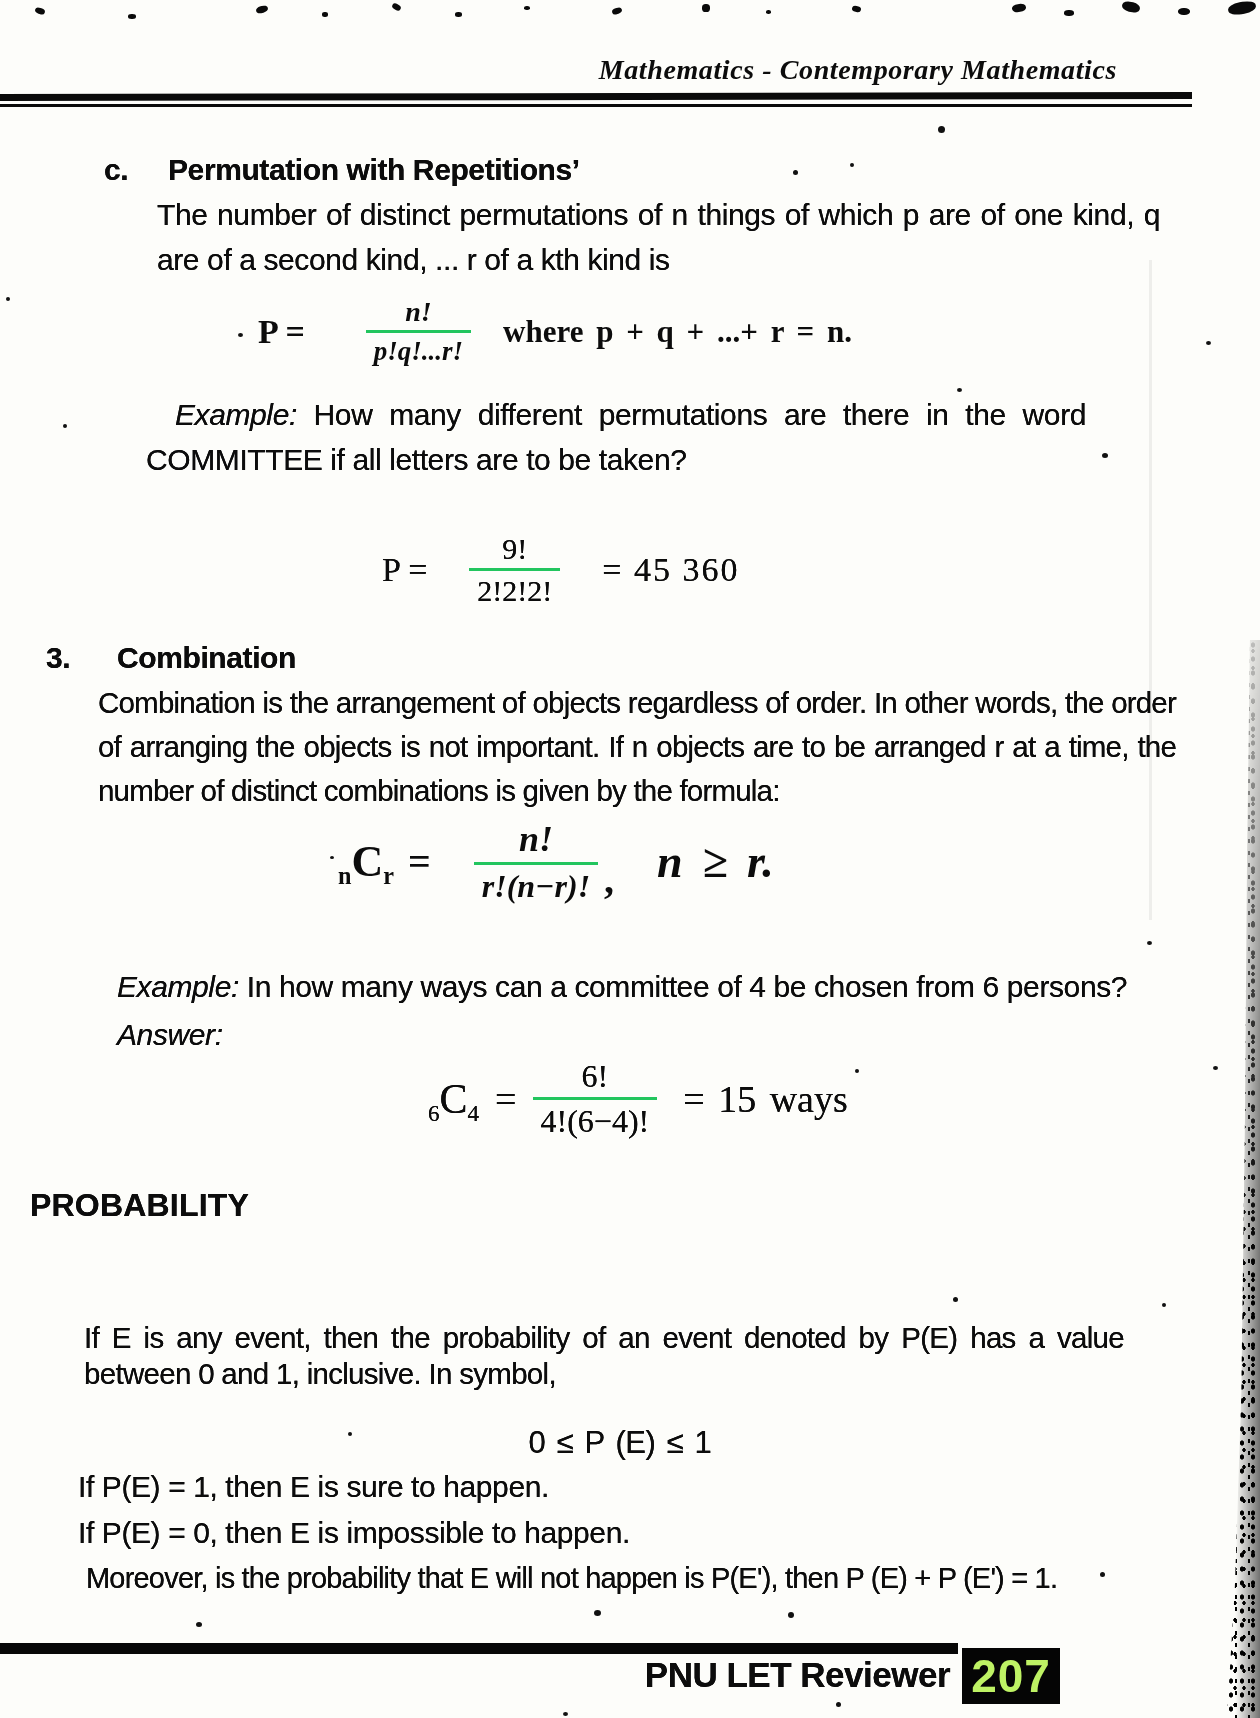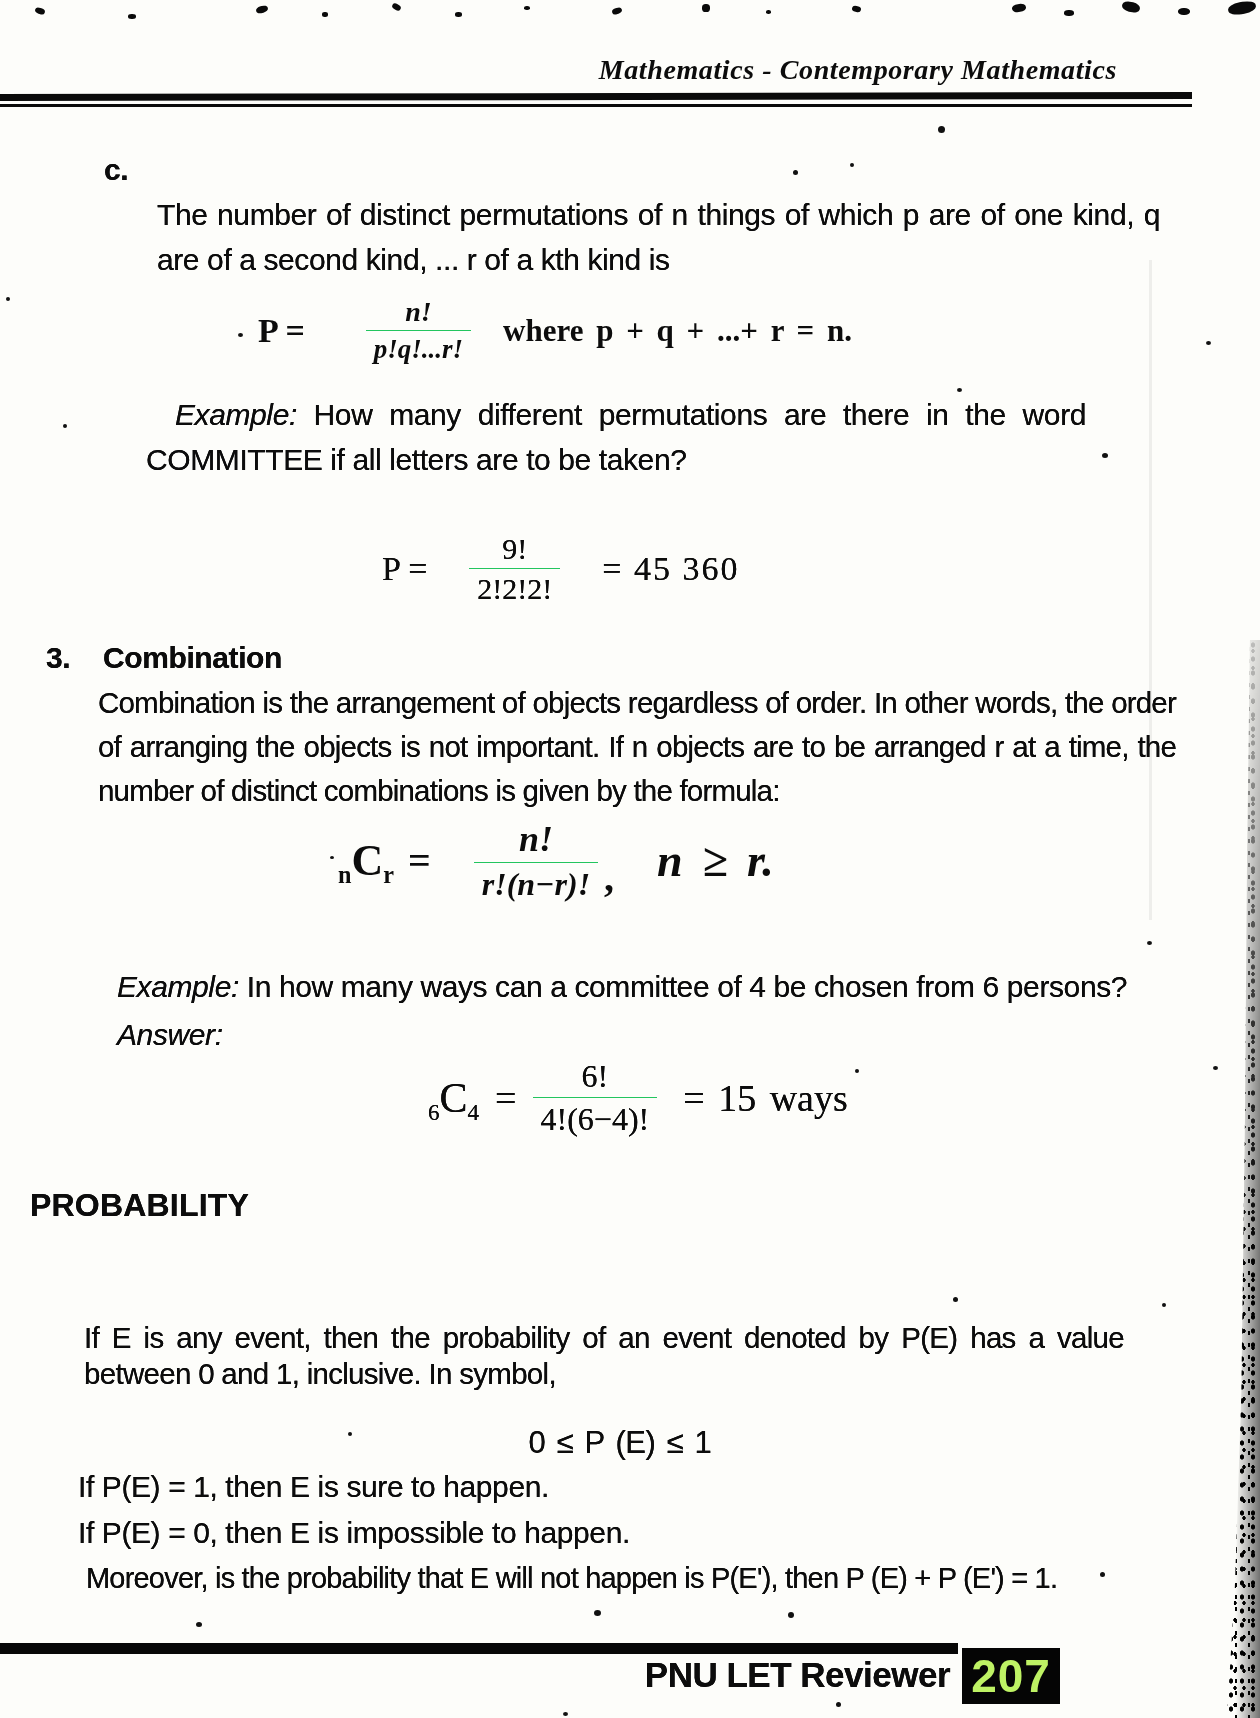--- a/index.html
+++ b/index.html
@@ -7,21 +7,21 @@
         font-family:"Liberation Sans",sans-serif;color:#0c0c0c;}
   .abs{position:absolute;}
   .txt{font-size:30px;line-height:45px;letter-spacing:-0.4px;text-shadow:0 0 0.5px #000;}
   .bold{font-weight:bold;}
   .it{font-style:italic;margin-left:29px;}
   .just{text-align:justify;}
   .nowrap{white-space:nowrap;}
   .serif{font-family:"Liberation Serif",serif;}
   .math-row{display:flex;align-items:center;}
   .frac{display:inline-flex;flex-direction:column;align-items:center;}
-  .frac .den{border-top:1px solid #22c55e;padding:3px 8px 0 8px;margin-top:2px;}
+  .frac .den{border-top:3px solid #22c55e;padding:3px 8px 0 8px;margin-top:2px;}
   .frac .num{padding:0 6px;}
   .sub{font-size:0.55em;position:relative;top:0.35em;}
   
   .rule-a{height:7px;background:#0a0a0a;transform:rotate(-0.1deg);}
   .rule-b{height:3px;background:#0a0a0a;}
   
   .footer-rule{height:11px;background:#070707;}
   .page-box{background:#050505;color:#bef264;display:flex;align-items:center;justify-content:center;
             font-weight:bold;font-size:46px;letter-spacing:1px;}
   
@@ -61,20 +61,21 @@
     <div class="blob" style="left:1122px;top:2px;width:18px;height:10px;transform:rotate(14deg);"></div>
     <div class="blob" style="left:1178px;top:8px;width:12px;height:7px;"></div>
     <div class="blob" style="left:1228px;top:2px;width:28px;height:12px;transform:rotate(-10deg);"></div>
   </div>
 
   <div class="abs serif bold it" style="left:0;top:54px;width:1088px;text-align:right;font-size:28px;letter-spacing:0.6px;">Mathematics - Contemporary Mathematics</div>
   <div class="abs rule-a" style="left:0;top:93px;width:1192px;"></div>
   <div class="abs rule-b" style="left:0;top:104px;width:1192px;"></div>
 
   <div class="abs txt bold" style="left:104px;top:147px;">c.</div>
+  <div class="abs txt bold" style="left:168px;top:147px;">Permutation with Repetitions’</div>
   <div class="abs txt just" style="left:157px;top:192px;width:1003px;">The number of distinct permutations of n things of which p are of one kind, q are of a second kind, ... r of a kth kind is</div>
 
   <div class="abs math-row serif" style="left:258px;top:296px;gap:32px;">
     <span class="bold" style="font-size:34px;">P =</span>
     <span class="frac">
       <span class="num it bold" style="font-size:28px;">n!</span>
       <span class="den it bold" style="font-size:27px;">p!q!...r!</span>
     </span>
     <span class="bold" style="font-size:31px;word-spacing:5px;">where p + q + ...+ r = n.</span>
   </div>
@@ -87,21 +88,21 @@
   <div class="abs math-row serif" style="left:382px;top:532px;gap:42px;text-shadow:0 0 0.6px #000;">
     <span style="font-size:34px;">P =</span>
     <span class="frac">
       <span class="num" style="font-size:30px;">9!</span>
       <span class="den" style="font-size:30px;">2!2!2!</span>
     </span>
     <span style="font-size:34px;letter-spacing:2px;">= 45 360</span>
   </div>
 
   <div class="abs txt bold" style="left:46px;top:635px;">3.</div>
-  <div class="abs txt bold" style="left:103px;top:635px;">Combination</div>
+  <div class="abs txt bold" style="left:117px;top:635px;">Combination</div>
   <div class="abs txt just" style="left:98px;top:681px;width:1078px;font-size:29.5px;letter-spacing:-0.8px;line-height:44px;">Combination is the arrangement of objects regardless of order. In other words, the order of arranging the objects is not important. If n objects are to be arranged r at a time, the number of distinct combinations is given by the formula:</div>
 
   <div class="abs math-row serif bold" style="left:338px;top:818px;gap:14px;">
     <span style="font-size:44px;">
       <span class="sub">n</span><span>C</span><span class="sub">r</span>
     </span>
     <span style="font-size:40px;">=</span>
     <span class="frac">
       <span class="num it" style="font-size:36px;">n!</span>
       <span class="den it" style="font-size:32px;">r!(n−r)!</span>

